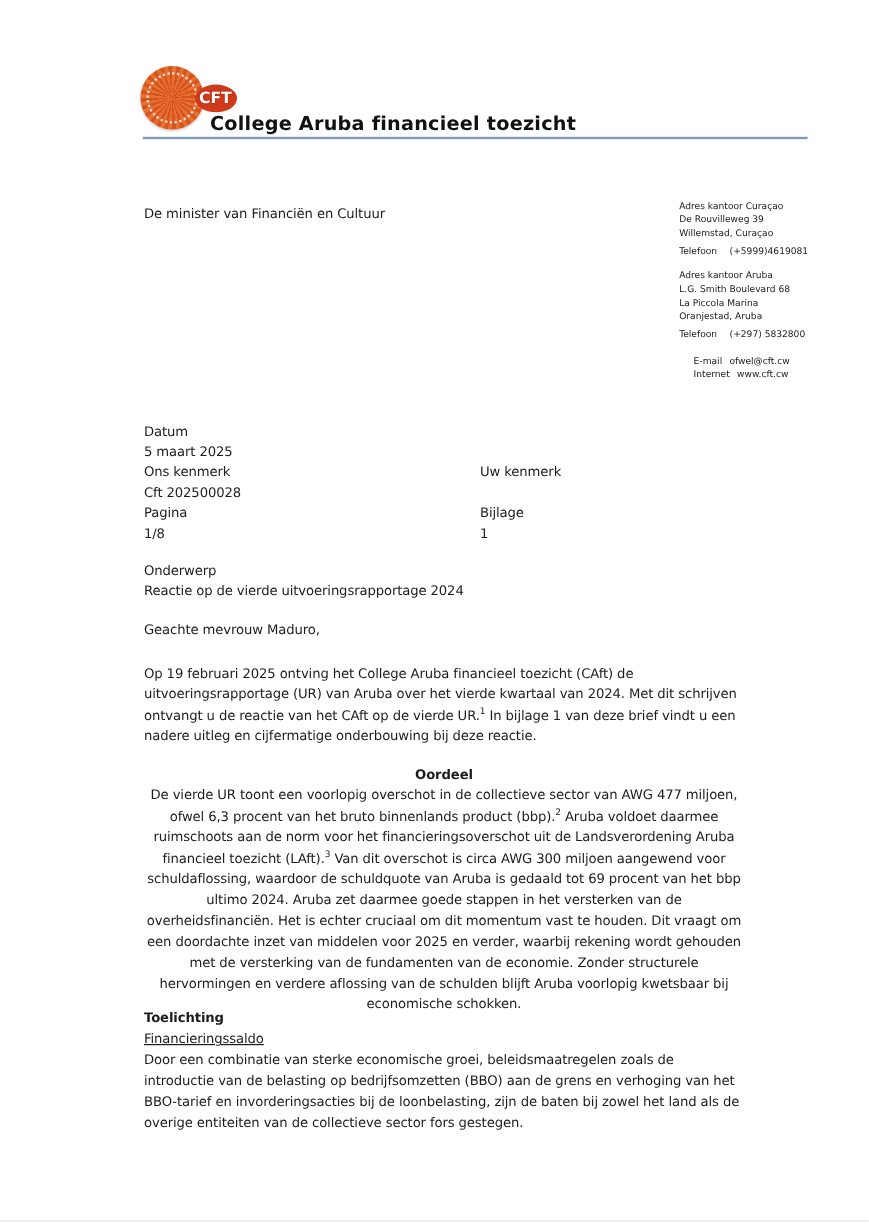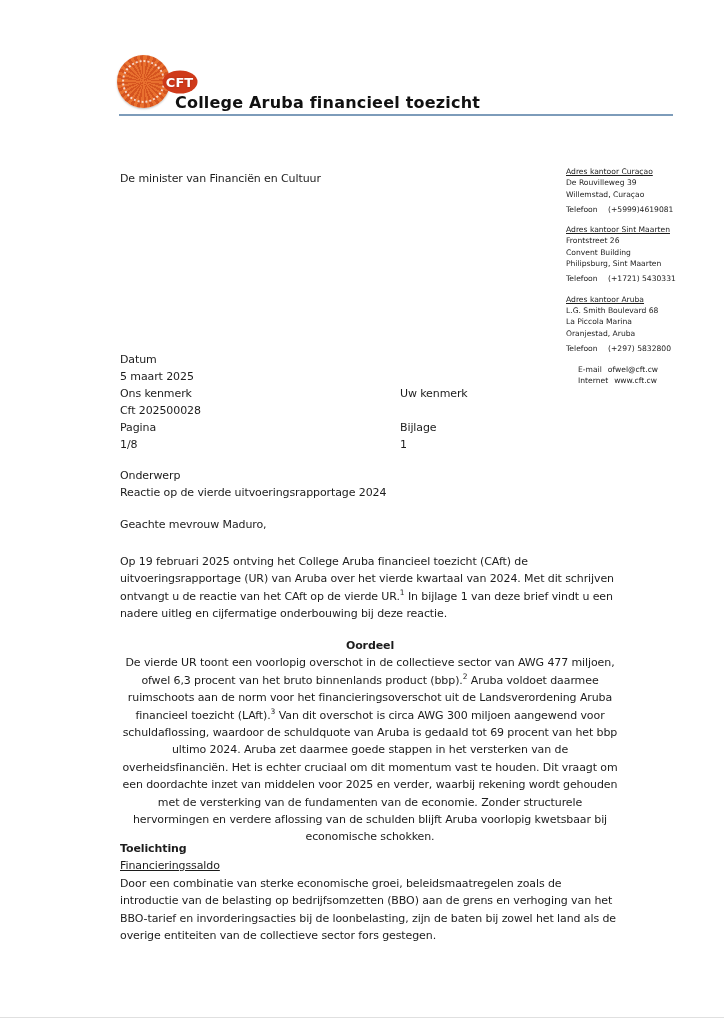--- a/index.html
+++ b/index.html
@@ -37,21 +37,21 @@
     font-size:16px;font-weight:bold;color:#111111;letter-spacing:0.2px;
   }
   .header-rule{
     position:absolute;left:119px;top:114px;width:554px;height:2px;
   }
   
   .recipient{position:absolute;left:120px;top:170px;font-size:11px;line-height:17px;letter-spacing:-0.1px;}
   
   .contact{position:absolute;left:566px;top:166px;width:145px;font-size:7.6px;line-height:11.3px;color:#1c1c1c;}
   .office{margin-bottom:9px;}
-  .office-heading{text-decoration:underline;}
+  .office-heading{}
   .phone-line{margin-top:4px;}
   .phone-label{display:inline-block;min-width:36px;margin-right:6px;}
   .contact-extra{margin-top:10px;}
   .email-label{display:inline-block;margin-right:6px;padding-left:12px;}
   
   .meta{position:absolute;left:120px;top:351px;width:420px;font-size:11px;line-height:17px;letter-spacing:-0.1px;}
   .meta-row{position:relative;height:17px;white-space:nowrap;}
   .meta-right{position:absolute;left:280px;top:0;}
   
   .subject{position:absolute;left:120px;top:467px;font-size:11px;line-height:17px;letter-spacing:-0.1px;}
@@ -88,29 +88,20 @@
 
     <div class="office">
       <div class="office-heading">Adres kantoor Curaçao</div>
       <div>De Rouvilleweg 39</div>
       <div>Willemstad, Curaçao</div>
       <div class="phone-line">
         <span class="phone-label">Telefoon</span><span>(+5999)4619081</span>
       </div>
     </div>
 
-    <div class="office">
-      <div class="office-heading">Adres kantoor Sint Maarten</div>
-      <div>Frontstreet 26</div>
-      <div>Convent Building</div>
-      <div>Philipsburg, Sint Maarten</div>
-      <div class="phone-line">
-        <span class="phone-label">Telefoon</span><span>(+1721) 5430331</span>
-      </div>
-    </div>
 
     <div class="office">
       <div class="office-heading">Adres kantoor Aruba</div>
       <div>L.G. Smith Boulevard 68</div>
       <div>La Piccola Marina</div>
       <div>Oranjestad, Aruba</div>
       <div class="phone-line">
         <span class="phone-label">Telefoon</span><span>(+297) 5832800</span>
       </div>
     </div>

